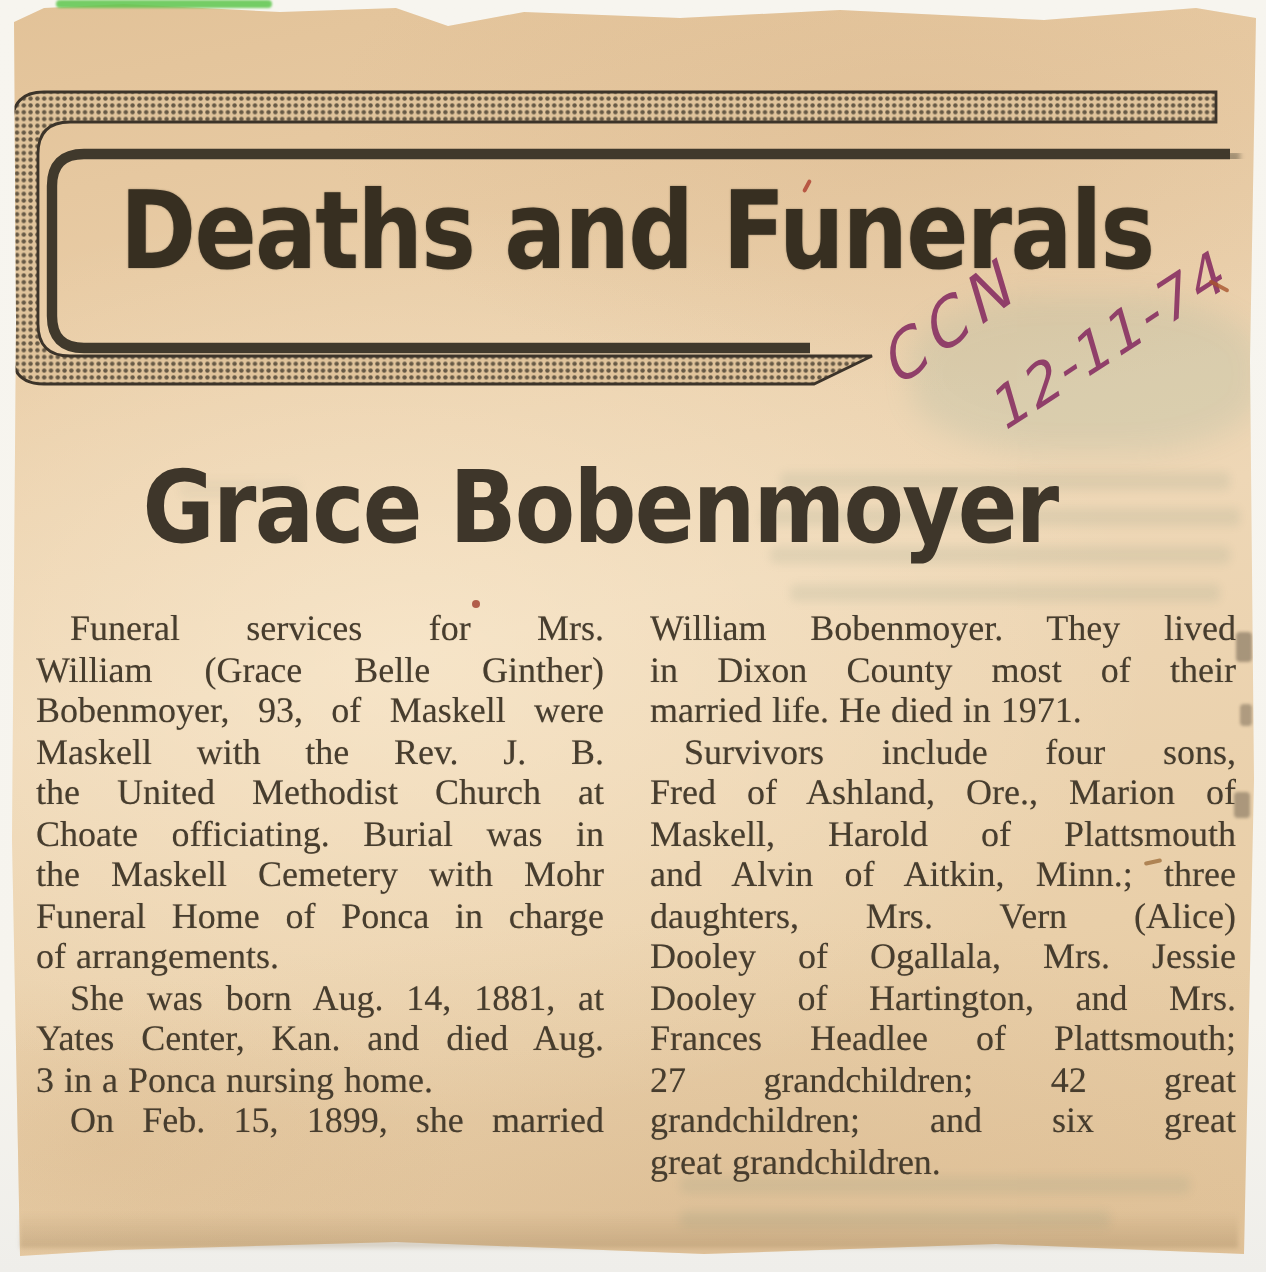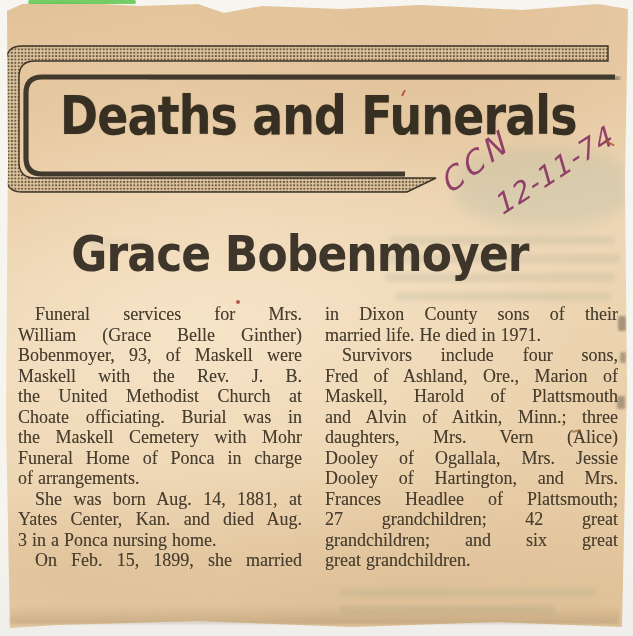--- a/index.html
+++ b/index.html
@@ -142,21 +142,22 @@
       <div class="line justify">Choate officiating. Burial was in</div>
       <div class="line justify">the Maskell Cemetery with Mohr</div>
       <div class="line justify">Funeral Home of Ponca in charge</div>
       <div class="line">of arrangements.</div>
       <div class="line justify indent">She was born Aug. 14, 1881, at</div>
       <div class="line justify">Yates Center, Kan. and died Aug.</div>
       <div class="line">3 in a Ponca nursing home.</div>
       <div class="line justify indent">On Feb. 15, 1899, she married</div>
     </div>
   <div class="column column-right">
-      <div class="line justify">in Dixon County sons of their</div>
+      <div class="line justify">William Bobenmoyer. They lived</div>
+      <div class="line justify">in Dixon County most of their</div>
       <div class="line">married life. He died in 1971.</div>
       <div class="line justify indent">Survivors include four sons,</div>
       <div class="line justify">Fred of Ashland, Ore., Marion of</div>
       <div class="line justify">Maskell, Harold of Plattsmouth</div>
       <div class="line justify">and Alvin of Aitkin, Minn.; three</div>
       <div class="line justify">daughters, Mrs. Vern (Alice)</div>
       <div class="line justify">Dooley of Ogallala, Mrs. Jessie</div>
       <div class="line justify">Dooley of Hartington, and Mrs.</div>
       <div class="line justify">Frances Headlee of Plattsmouth;</div>
       <div class="line justify">27 grandchildren; 42 great</div>

